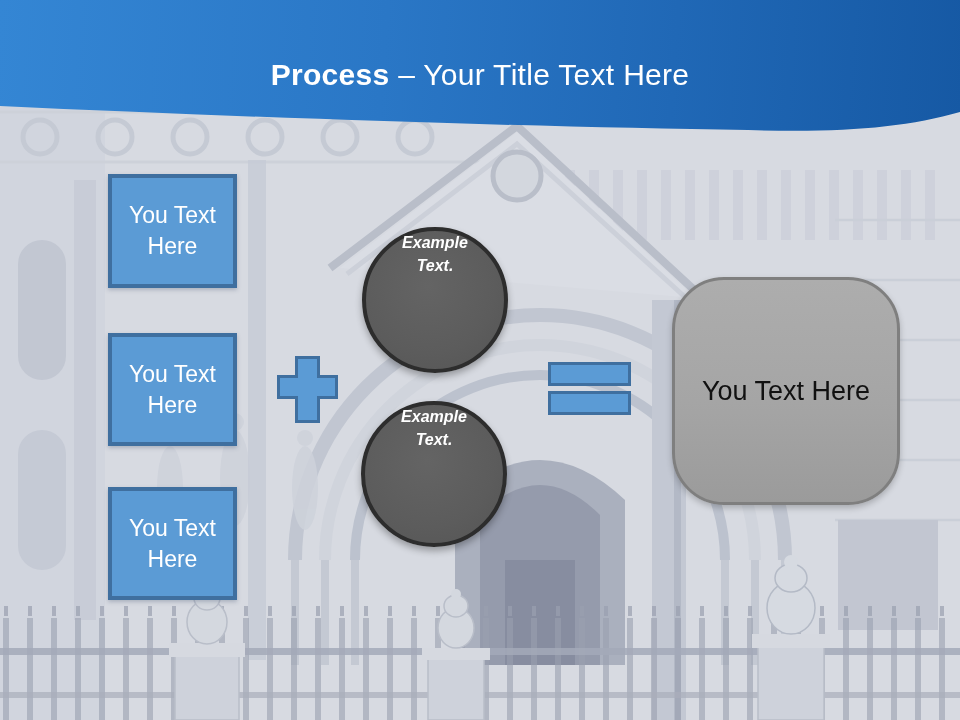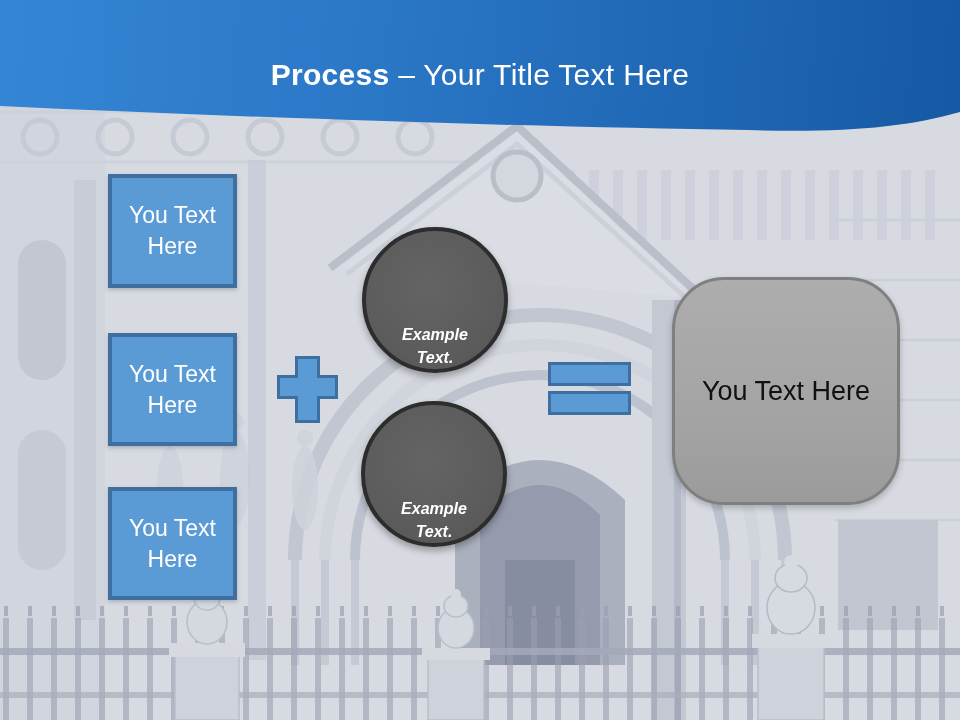--- a/index.html
+++ b/index.html
@@ -36,21 +36,21 @@
   .text-box .lbl{display:block;width:100px;}
   .box1{top:174px;}
   .box2{top:333px;height:113px;}
   .box3{top:487px;height:113px;}
 
   
   .circle{
     position:absolute;width:146px;height:146px;border-radius:50%;
     background:radial-gradient(circle at 45% 40%,#646464 0%,#5c5c5c 60%,#545454 100%);
     border:4px solid #2d2d2d;
-    color:#ffffff;display:flex;align-items:flex-end;justify-content:center;
+    color:#ffffff;display:flex;align-items:flex-start;justify-content:center;
     text-align:center;font-size:16px;font-weight:700;font-style:italic;line-height:23px;
     box-shadow:0 4px 7px rgba(0,0,0,.30);
   }
   .circle .lbl{display:block;width:92px;}
   .c1{left:362px;top:227px;}
   .c2{left:361px;top:401px;}
 
   
   .plus{position:absolute;left:277px;top:356px;width:61px;height:67px;}
   .equals{position:absolute;left:548px;top:362px;width:84px;height:53px;}

